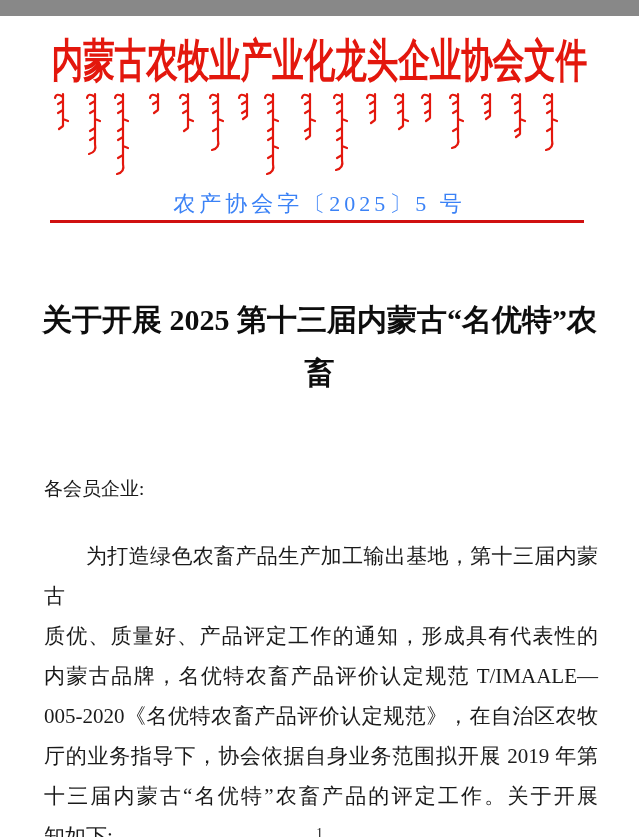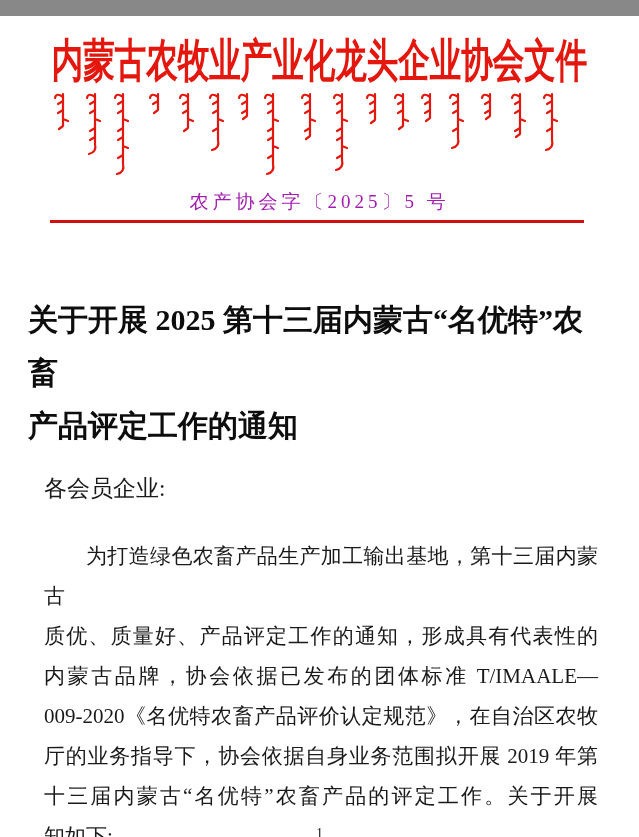--- a/index.html
+++ b/index.html
@@ -17,35 +17,35 @@
     transform:scaleY(1.45); transform-origin:center;
   }
   .mongolian-svg {
     position:absolute; top:0; left:0; width:639px; height:172px;
     fill:none; stroke:var(--accent-red,#e3170d);
     stroke-width:2.2; stroke-linecap:round; stroke-linejoin:round;
     pointer-events:none;
   }
   .doc-number {
     position:absolute; top:173px; left:0; width:100%;
-    text-align:center; font-size:19px; letter-spacing:4px;
-    color:#a21caf;
+    text-align:center; font-size:22px; letter-spacing:4px;
+    color:#3b82f6;
   }
   .red-divider {
     position:absolute; top:204px; left:50px; width:534px; height:3px;
     background:var(--divider-red,#d01010);
   }
   .doc-title {
     position:absolute; top:277px; left:28px; right:28px;
-    font-weight:bold; font-size:30px; line-height:53px;
+    text-align:center; font-weight:bold; font-size:30px; line-height:53px;
     color:#0d0d0d;
   }
   .salutation {
     position:absolute; top:453px; left:44px; width:554px;
-    font-size:23px; line-height:40px;
+    font-size:19px; line-height:40px;
   }
   .paragraph {
     position:absolute; top:520px; left:44px; width:554px;
     font-size:21px; line-height:40px;
   }
   .bl { text-align:justify; text-align-last:justify; }
   .bl.indent { text-indent:2em; }
   .bl.left-align { text-align:right; text-align-last:left; }
   .page-number {
     position:absolute; top:810px; left:0; width:100%;
@@ -78,30 +78,29 @@
       <path d="M520 81 q-7 -5 -8 1 M520 78 v40 M520 85 l-5 3 M520 94 l-5 3 M520 103 l5 2 M520 112 l-5 3 M520 118 l-4 3"></path>
       <path d="M552 81 q-7 -5 -8 1 M552 78 v46 M552 85 l-5 3 M552 94 l-5 3 M552 103 l5 2 M552 112 l-5 3 M552 124 q2 8 -6 10"></path>
     </svg>
 
   <div class="doc-number">农产协会字〔2025〕5 号</div>
 
   <div class="red-divider"></div>
 
   <div class="doc-title">
     <div>关于开展 2025 第十三届内蒙古“名优特”农畜</div>
-    <div>产品评定工作的通知</div>
   </div>
 
   <div class="salutation">各会员企业:</div>
 
   <div class="paragraph">
     <div class="bl indent">为打造绿色农畜产品生产加工输出基地，第十三届内蒙古</div>
     <div class="bl">质优、质量好、产品评定工作的通知，形成具有代表性的</div>
-    <div class="bl">内蒙古品牌，协会依据已发布的团体标准 T/IMAALE—</div>
-    <div class="bl">009-2020《名优特农畜产品评价认定规范》，在自治区农牧</div>
+    <div class="bl">内蒙古品牌，名优特农畜产品评价认定规范 T/IMAALE—</div>
+    <div class="bl">005-2020《名优特农畜产品评价认定规范》，在自治区农牧</div>
     <div class="bl">厅的业务指导下，协会依据自身业务范围拟开展 2019 年第</div>
     <div class="bl">十三届内蒙古“名优特”农畜产品的评定工作。关于开展</div>
     <div class="bl left-align">知如下:</div>
   </div>
 
   <div class="page-number">1</div>
 
 </div>
 
 </body></html>

